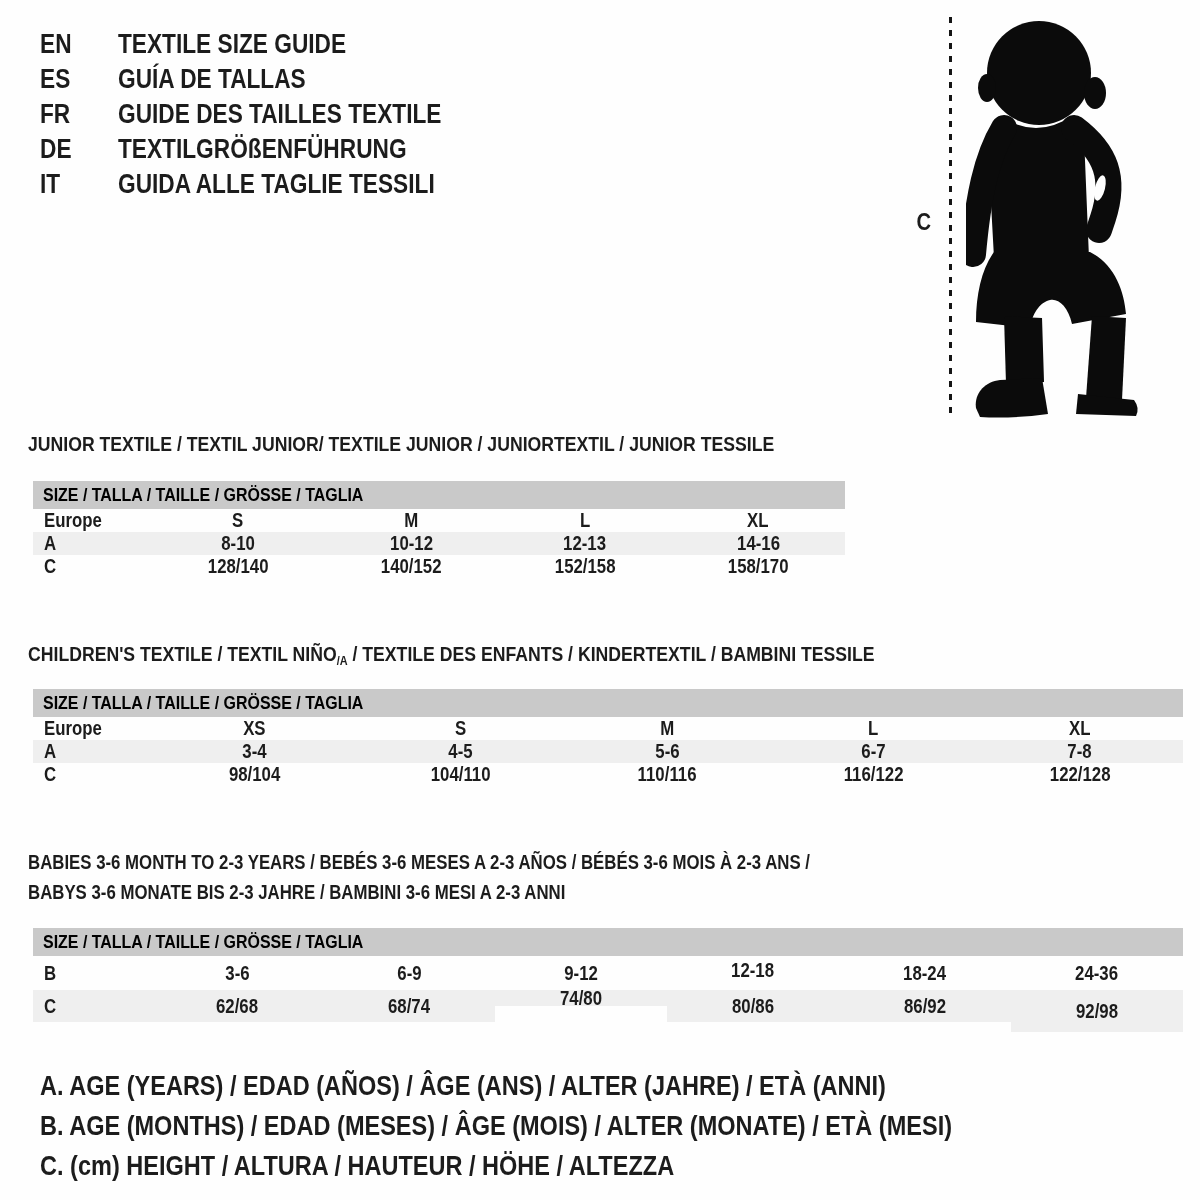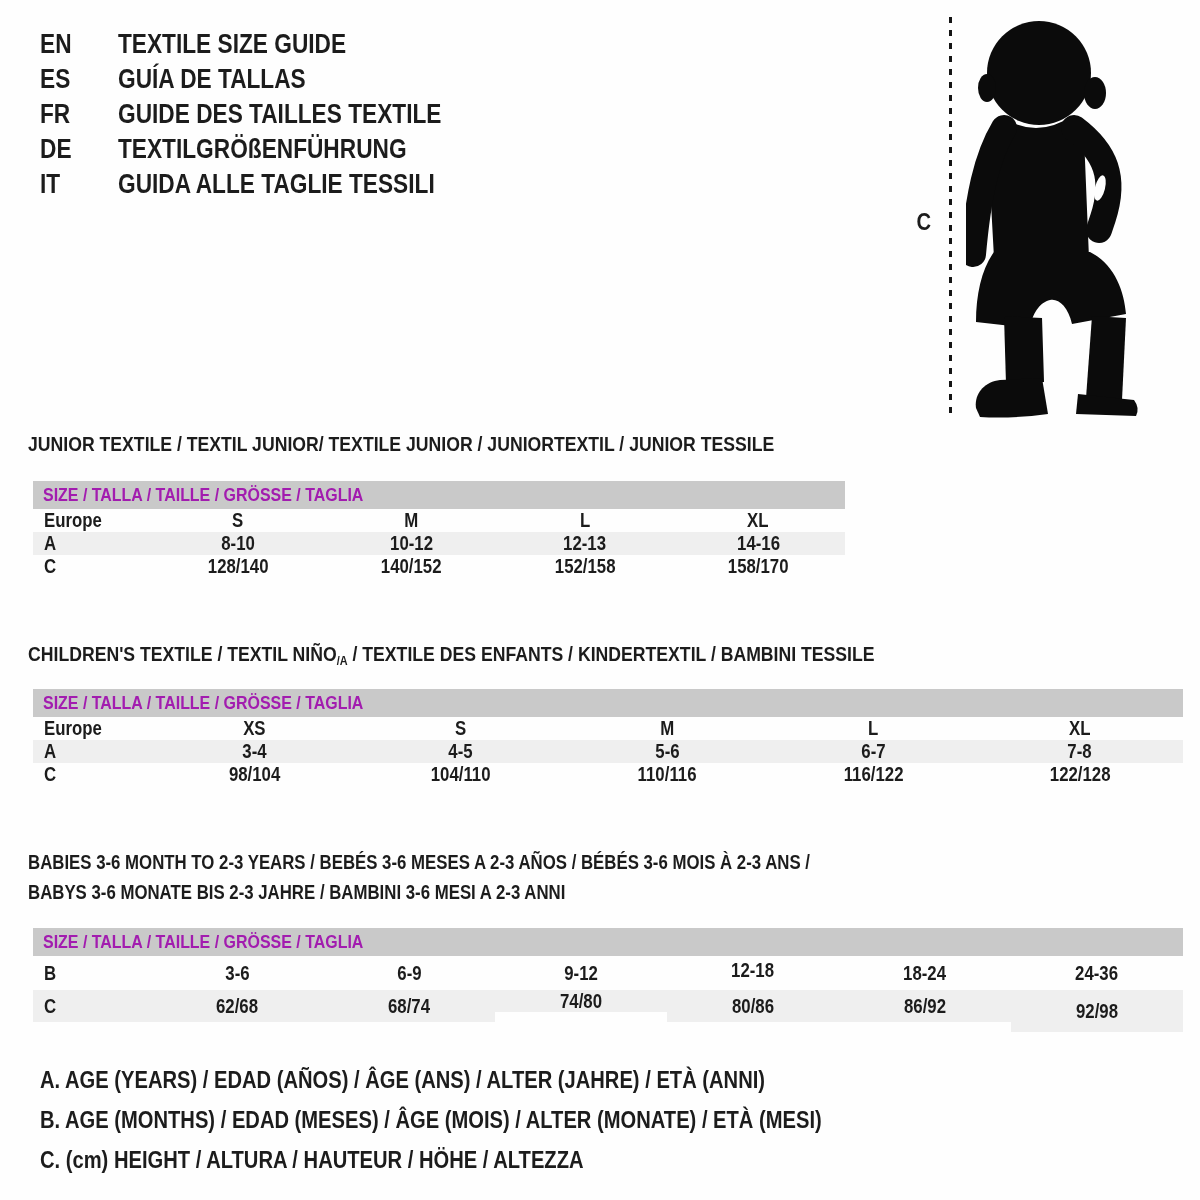--- a/index.html
+++ b/index.html
@@ -35,31 +35,31 @@
   .sec-title{position:absolute;left:28px;font-size:21px;line-height:24px;}
   .sub-a{font-size:13px;vertical-align:-4px;}
 
   
   .size-table{position:absolute;left:33px;display:grid;}
   .size-table.junior{top:481px;width:812px;grid-template-columns:118px repeat(4,1fr);}
   .size-table.children{top:689px;width:1150px;grid-template-columns:118px repeat(5,1fr);}
   .size-table.babies{top:928px;width:1150px;grid-template-columns:118px repeat(6,1fr);}
 
   .size-bar{
-    grid-column:1 / -1;height:28px;background:#c9c9c9;color:#a21caf;
+    grid-column:1 / -1;height:28px;background:#c9c9c9;color:#000000;
     font-size:19px;line-height:28px;padding-left:10px;
   }
   .td{display:flex;align-items:center;font-size:20px;}
   .td.lbl{justify-content:flex-start;padding-left:11px;align-items:center;}
   .td.val{justify-content:center;}
   .stripe{background:#efefef;}
 
   
   .legend{position:absolute;left:40px;top:1066px;}
-  .legend-line{height:40px;display:flex;font-size:24px;}
+  .legend-line{height:40px;display:flex;align-items:center;font-size:28px;}
 </style>
 </head>
 <body>
 
 <div id="canvas">
 
   <div class="langs">
     <div class="lang-row">
       <span class="lang-code"><span class="ctl">EN</span></span>
       <span class="lang-label"><span class="ctl">TEXTILE SIZE GUIDE</span></span>
@@ -258,21 +258,21 @@
 
     <div class="td lbl tr-data stripe" style="height:32px;">
         <span class="ctl">C</span>
       </div>
     <div class="td val tr-data stripe" style="height:32px;">
         <span class="ct">62/68</span>
       </div>
     <div class="td val tr-data stripe" style="height:32px;">
         <span class="ct">68/74</span>
       </div>
-    <div class="td val tr-data stripe" style="height:22px;">
+    <div class="td val tr-data stripe" style="height:16px;">
         <span class="ct">74/80</span>
       </div>
     <div class="td val tr-data stripe" style="height:32px;">
         <span class="ct">80/86</span>
       </div>
     <div class="td val tr-data stripe" style="height:32px;">
         <span class="ct">86/92</span>
       </div>
     <div class="td val tr-data stripe" style="height:42px;">
         <span class="ct">92/98</span>

